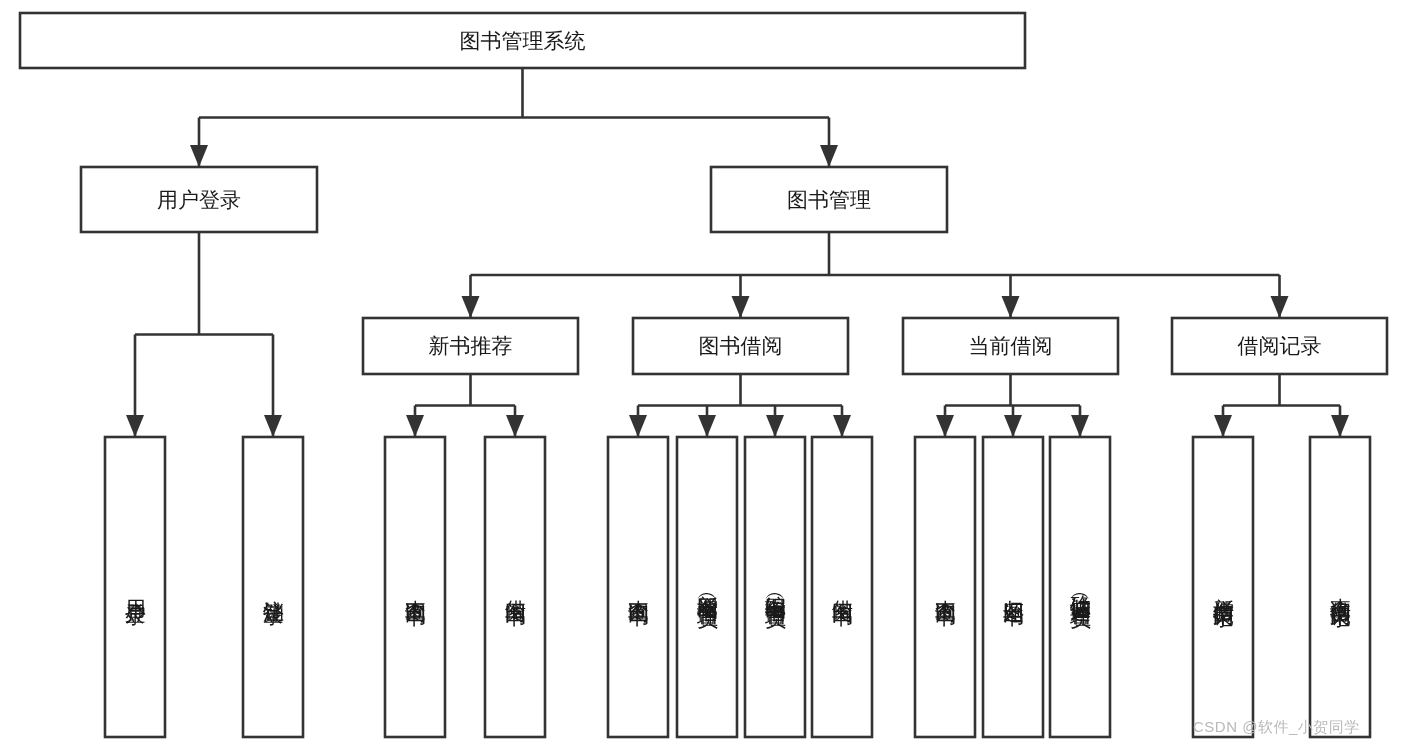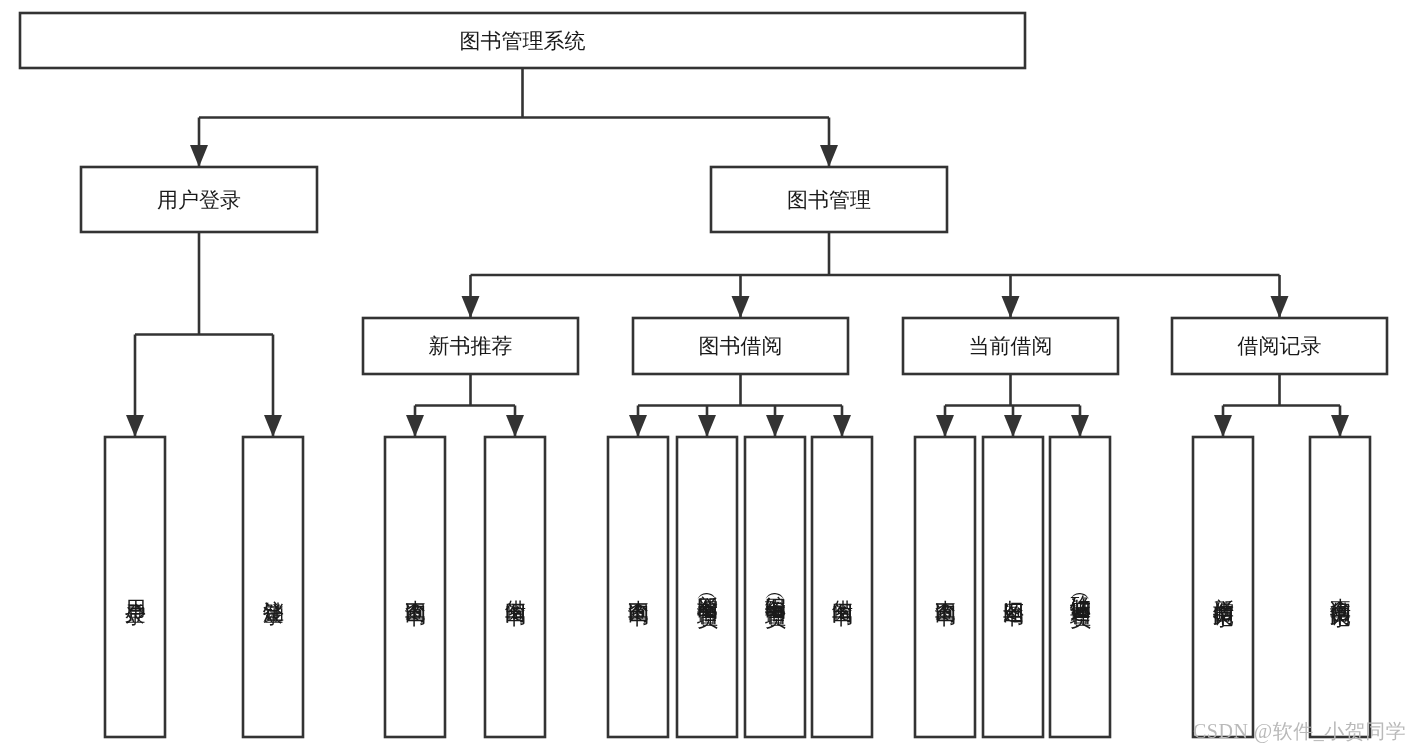--- a/index.html
+++ b/index.html
@@ -59,22 +59,22 @@
     letter-spacing: 2px;
     line-height: 1;
     display: flex;
     align-items: center;
     justify-content: center;
     pointer-events: none;
     user-select: none;
   }
   #watermark {
     position: absolute;
-    font-family: Liberation Serif, serif;
-    font-size: 20px;
+    font-family: Liberation Sans, sans-serif;
+    font-size: 15px;
     color: #b9b9b9;
     white-space: nowrap;
     letter-spacing: 0.5px;
   }
 </style>
 </head>
 <body>
 
 <div id="diagram-root">
 

